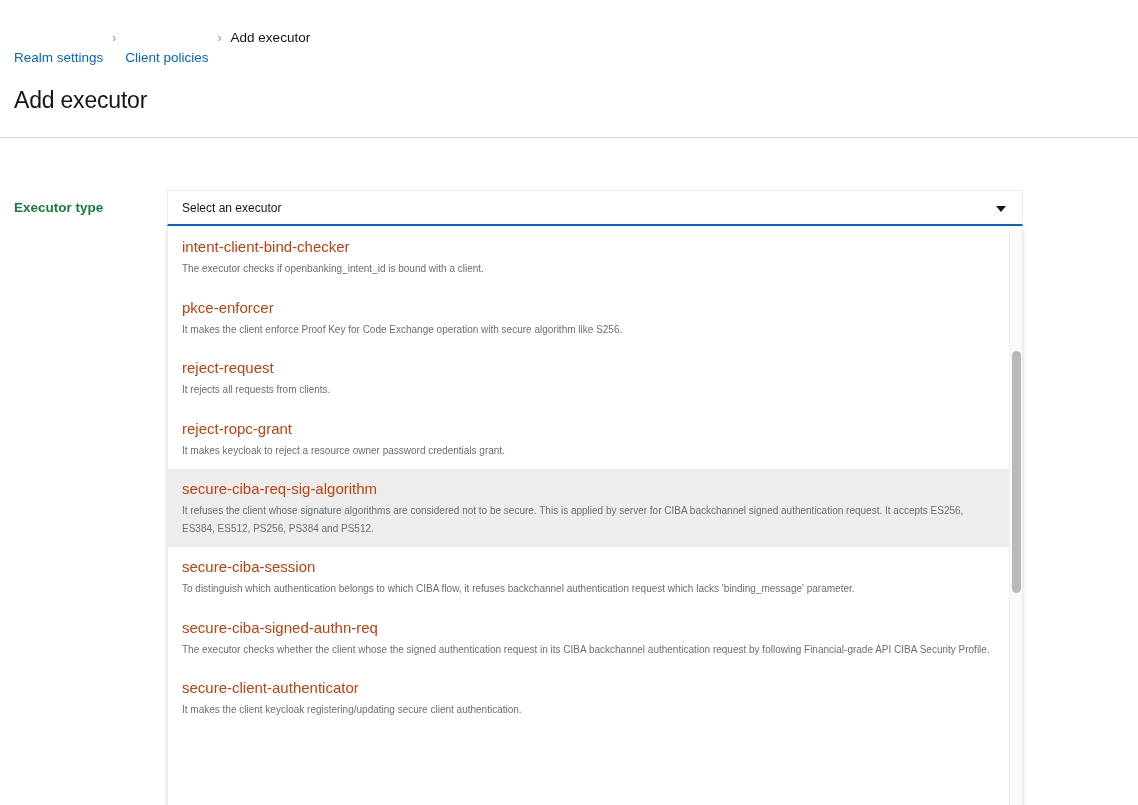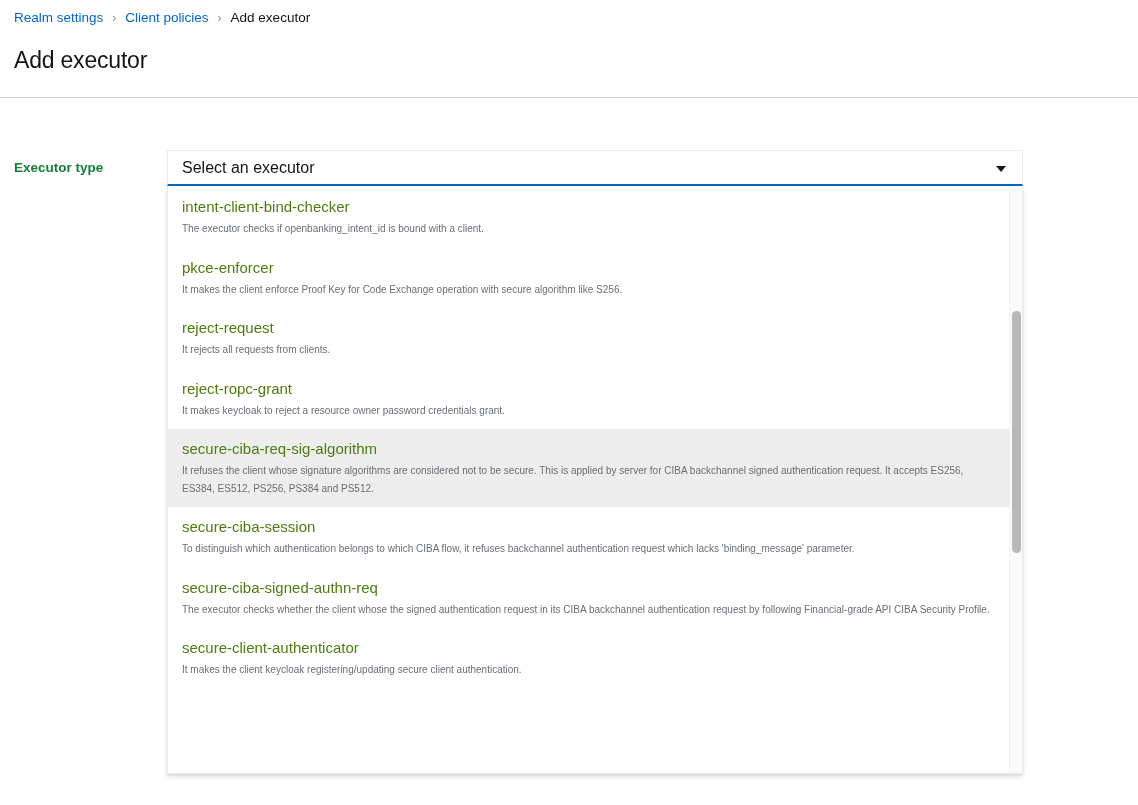--- a/index.html
+++ b/index.html
@@ -18,20 +18,21 @@
     align-items: center;
     padding: 9px 0 0 14px;
     font-size: 13.5px;
     line-height: 18px;
   }
   .crumb-link {
     color: #0066cc;
     text-decoration: none;
     cursor: pointer;
     white-space: nowrap;
+    margin-top: 40px;
   }
   .crumb-sep {
     color: #8a8d90;
     margin: 0 9px;
     font-size: 12px;
     user-select: none;
   }
   .crumb-current {
     color: #151515;
     white-space: nowrap;
@@ -82,21 +83,21 @@
     position: relative;
     width: 856px;
     height: 36px;
     background: #ffffff;
     border: 1px solid #ededed;
     border-bottom: 2px solid #06c;
     display: flex;
     align-items: center;
     padding: 0 36px 0 14px;
     cursor: pointer;
-    font-size: 16px;
+    font-size: 12px;
     color: #151515;
   }
   .select-toggle .toggle-text {
     flex: 1;
     white-space: nowrap;
     overflow: hidden;
     text-overflow: ellipsis;
   }
   .caret {
     position: absolute;
@@ -131,21 +132,21 @@
     padding: 9px 16px 10px 14px;
     cursor: pointer;
     background: #ffffff;
   }
   .menu-item.selected {
     background: #ededed;
   }
   .item-title {
     font-size: 15px;
     line-height: 21px;
-    color: #4d7c0f;
+    color: #c2410c;
     font-weight: 400;
   }
   .item-desc {
     font-size: 10px;
     line-height: 17.5px;
     color: #6a6e73;
     margin-top: 3px;
     max-width: 810px;
   }
 

